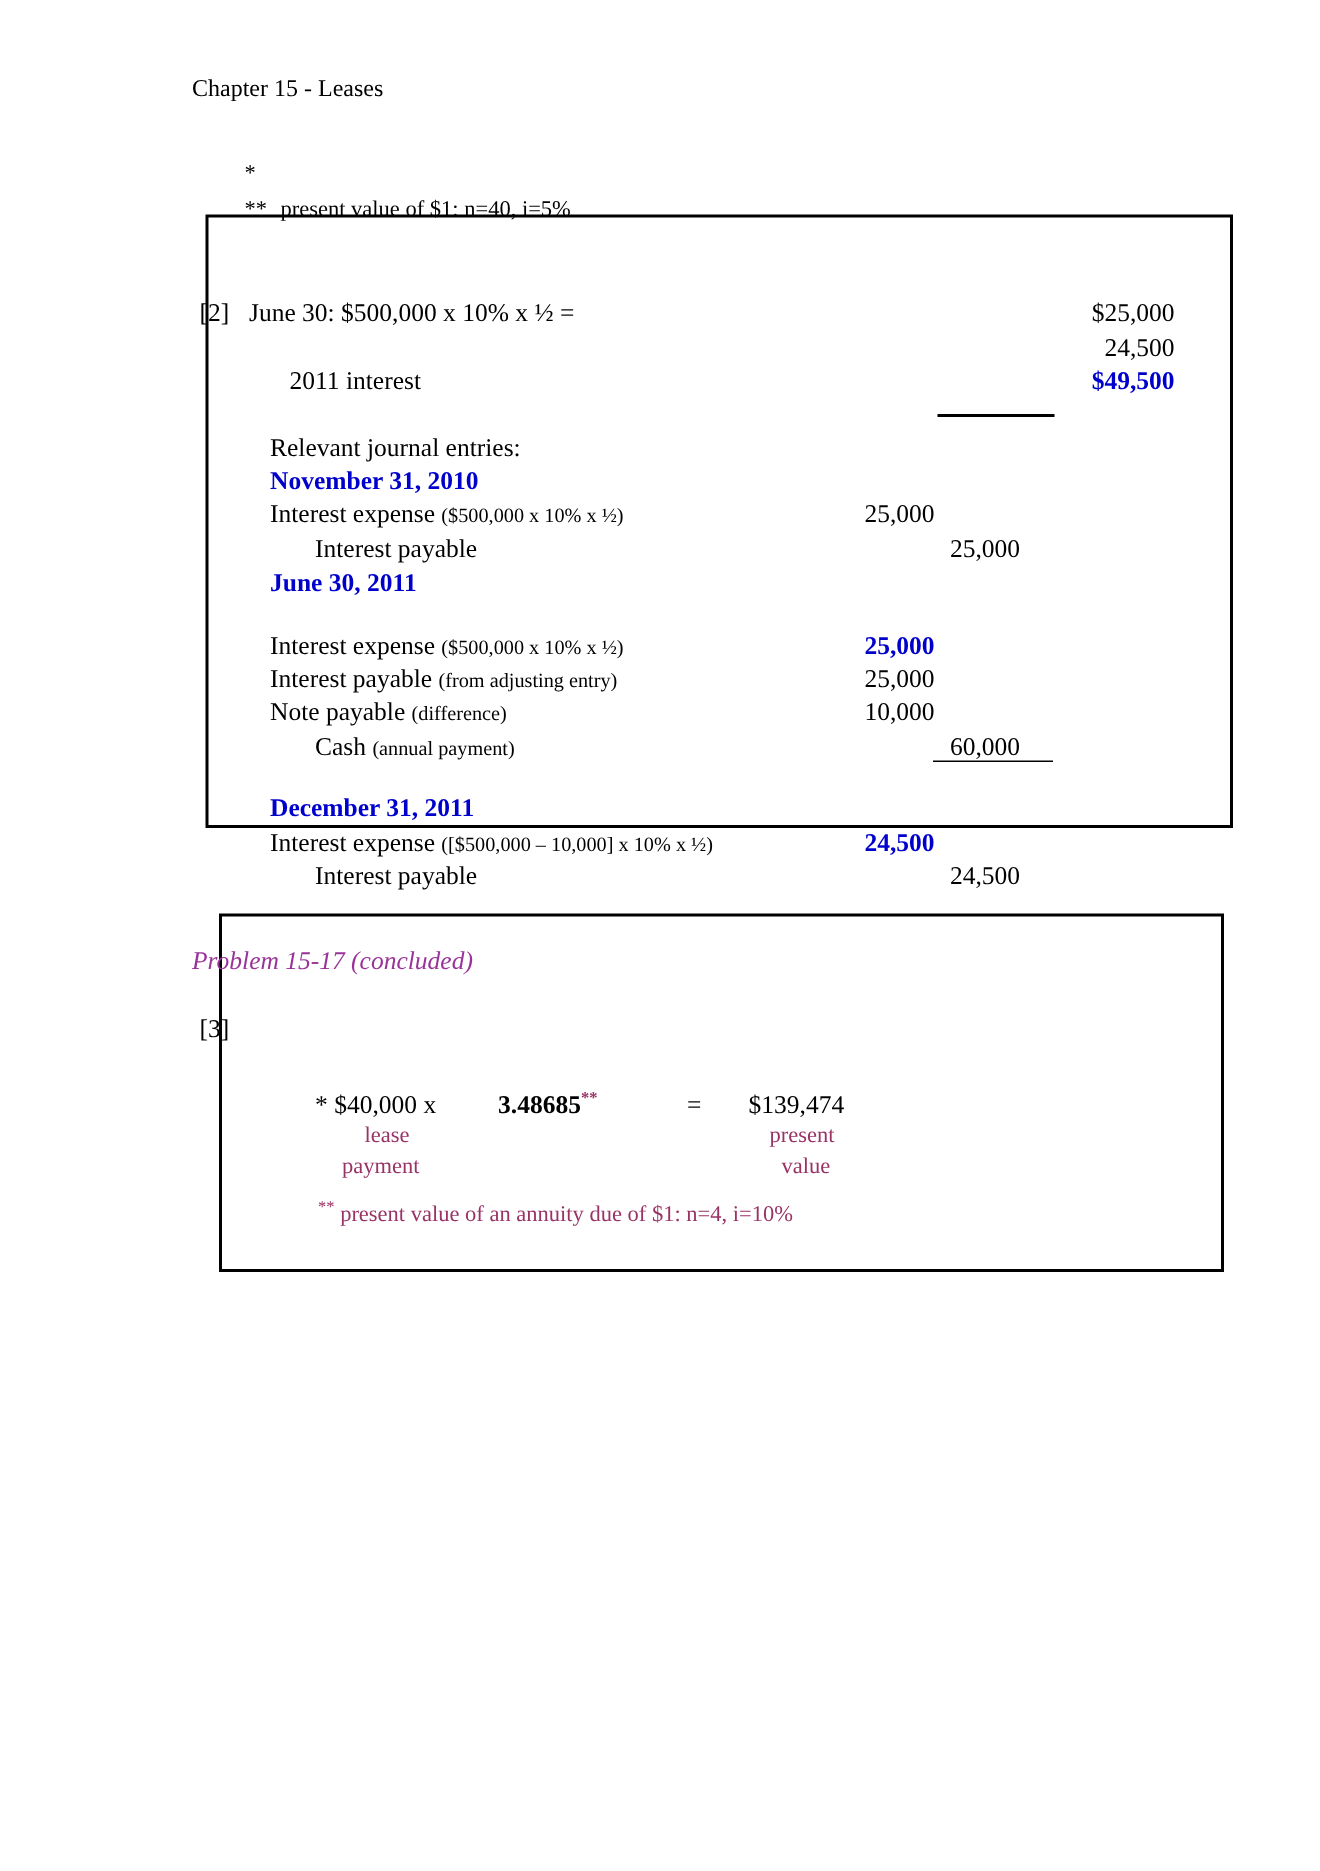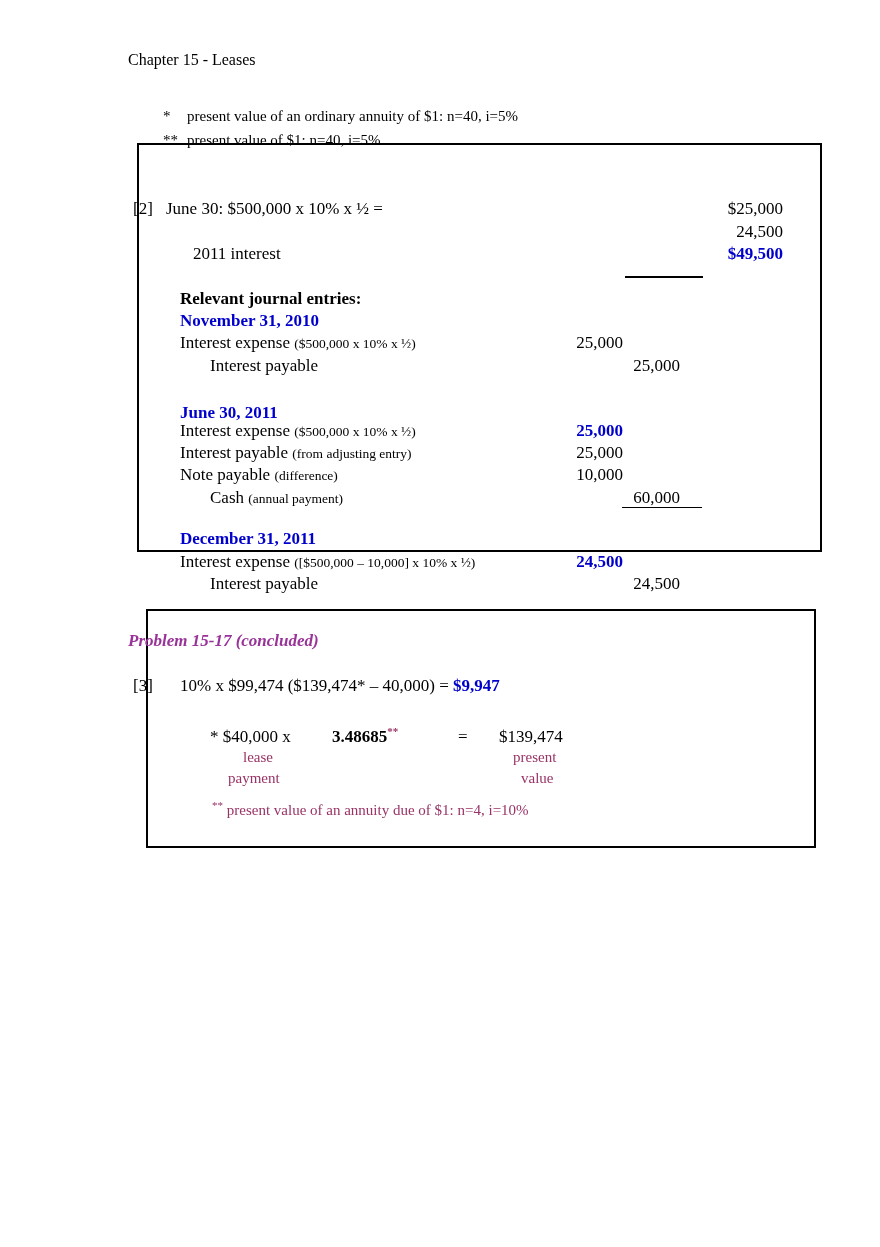--- a/index.html
+++ b/index.html
@@ -10,42 +10,41 @@
     background:#ffffff;
     font-family:"Liberation Serif","DejaVu Serif",serif;
     color:#000000;
     overflow:hidden;
   }
   .abs{position:absolute;white-space:nowrap;}
   .t13{font-size:16px;}
   .t15{font-size:15px;}
   .t17{font-size:17px;}
   .note{font-size:13.5px;}
-  .bold{font-weight:bold;text-align:right;}
+  .bold{font-weight:normal;text-align:right;}
   .italic{font-style:italic;}
   .blue{color:#0000CC;font-weight:bold;}
   .mag{color:#993366;}
   .magh{color:#993399;}
   .box{position:absolute;border:2px solid #000;z-index:0;background:transparent;}
   .txt{z-index:2;}
   .rule{position:absolute;z-index:2;}
   sup.sm{font-size:11px;vertical-align:super;line-height:0;}
 </style>
 </head>
 <body>
 
 <div class="page">
 
   <div class="box" style="left:137px;top:143px;width:681px;height:405px;"></div>
   <div class="box" style="left:146px;top:609px;width:666px;height:235px;"></div>
 
   <div class="abs txt t13" style="left:128px;top:51px;">Chapter 15 - Leases</div>
 
   <div class="abs txt t15" style="left:163px;top:108px;">*</div>
-  <div class="abs txt t15" style="left:187px;top:108px;">present value of an ordinary annuity of $1: n=40, i=5%</div>
   <div class="abs txt t15" style="left:163px;top:132px;">**</div>
   <div class="abs txt t15" style="left:187px;top:132px;">present value of $1: n=40, i=5%</div>
 
   <div class="abs txt t17" style="left:133px;top:199px;">[2]</div>
   <div class="abs txt t17" style="left:166px;top:199px;">June 30: $500,000 x 10% x ½ =</div>
   <div class="abs txt t17" style="right:97px;top:199px;">$25,000</div>
 
   <div class="abs txt t17" style="right:97px;top:222px;">24,500</div>
 
   <div class="abs txt t17" style="left:193px;top:244px;">2011 interest</div>
@@ -56,21 +55,21 @@
   <div class="abs txt t17 bold" style="left:180px;top:289px;">Relevant journal entries:</div>
 
   <div class="abs txt t17 blue" style="left:180px;top:311px;">November 31, 2010</div>
 
   <div class="abs txt t17" style="left:180px;top:333px;"><span>Interest expense</span> <span class="note">($500,000 x 10% x ½)</span></div>
   <div class="abs txt t17" style="right:257px;top:333px;">25,000</div>
 
   <div class="abs txt t17" style="left:210px;top:356px;">Interest payable</div>
   <div class="abs txt t17" style="right:200px;top:356px;">25,000</div>
 
-  <div class="abs txt t17 blue" style="left:180px;top:403px;">June 30, 2011</div>
+  <div class="abs txt t17 blue" style="left:180px;top:379px;">June 30, 2011</div>
 
   <div class="abs txt t17" style="left:180px;top:421px;"><span>Interest expense</span> <span class="note">($500,000 x 10% x ½)</span></div>
   <div class="abs txt t17 blue" style="right:257px;top:421px;">25,000</div>
 
   <div class="abs txt t17" style="left:180px;top:443px;"><span>Interest payable</span> <span class="note">(from adjusting entry)</span></div>
   <div class="abs txt t17" style="right:257px;top:443px;">25,000</div>
 
   <div class="abs txt t17" style="left:180px;top:465px;"><span>Note payable</span> <span class="note">(difference)</span></div>
   <div class="abs txt t17" style="right:257px;top:465px;">10,000</div>
 
@@ -82,21 +81,20 @@
 
   <div class="abs txt t17" style="left:180px;top:552px;text-align:right;"><span>Interest expense</span> <span class="note">([$500,000 – 10,000] x 10% x ½)</span></div>
   <div class="abs txt t17 blue" style="right:257px;top:552px;">24,500</div>
 
   <div class="abs txt t17" style="left:210px;top:574px;">Interest payable</div>
   <div class="abs txt t17" style="right:200px;top:574px;">24,500</div>
 
   <div class="abs txt t17 bold italic magh" style="left:128px;top:631px;">Problem 15-17 (concluded)</div>
 
   <div class="abs txt t17" style="left:133px;top:676px;">[3]</div>
-  <div class="abs txt t17" style="left:180px;top:676px;"><span>10% x $99,474 ($139,474* – 40,000) = </span><span class="blue">$9,947</span></div>
 
   <div class="abs txt t17" style="left:210px;top:727px;">* $40,000 x</div>
   <div class="abs txt t17" style="left:332px;top:727px;font-weight:bold;"><span>3.48685</span><sup class="sm mag">**</sup></div>
   <div class="abs txt t17" style="left:458px;top:727px;">=</div>
   <div class="abs txt t17" style="left:499px;top:727px;">$139,474</div>
 
   <div class="abs txt t15 mag" style="left:243px;top:749px;">lease</div>
   <div class="abs txt t15 mag" style="left:513px;top:749px;">present</div>
   <div class="abs txt t15 mag" style="left:228px;top:770px;">payment</div>
   <div class="abs txt t15 mag" style="left:521px;top:770px;">value</div>

